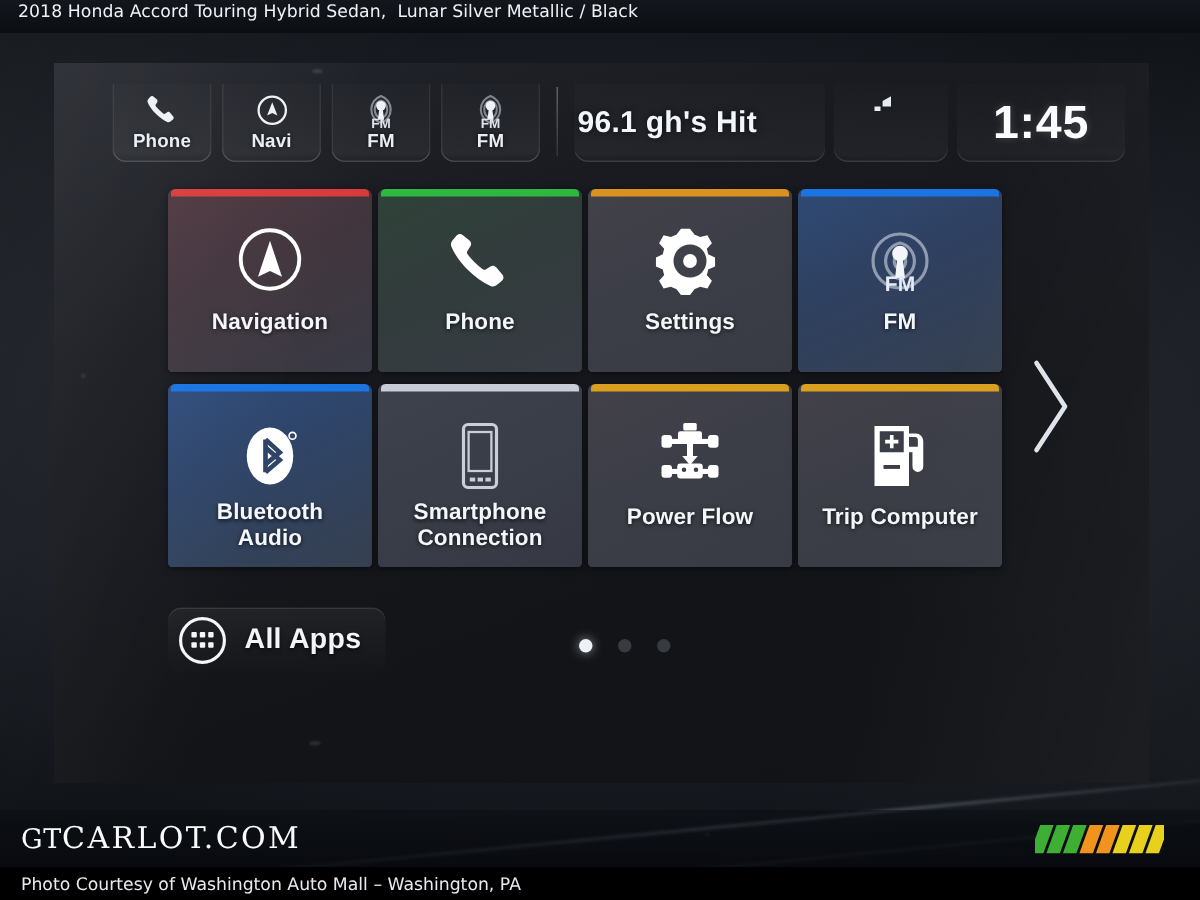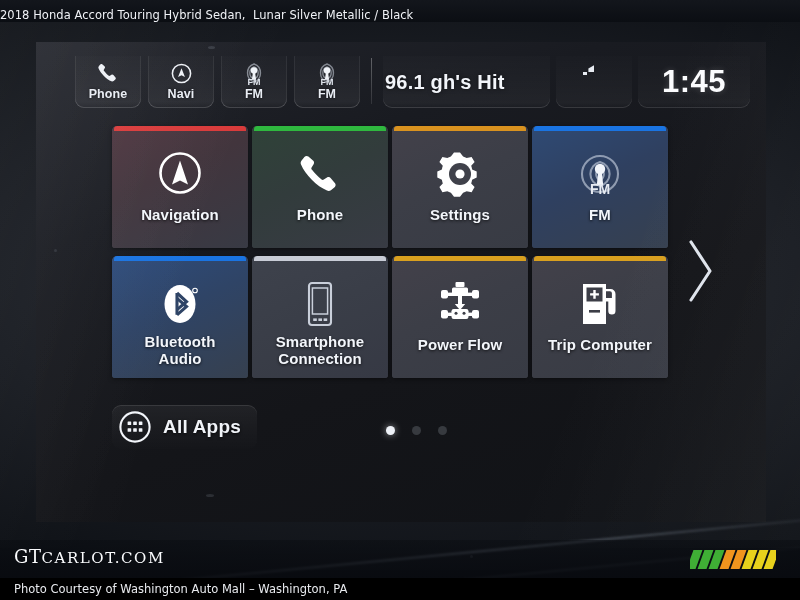--- a/index.html
+++ b/index.html
@@ -264,22 +264,22 @@
   .dot { width: 9px; height: 9px; border-radius: 50%; background: rgba(200,208,222,0.20); }
   .dot.active { background: #eef1f7; box-shadow: 0 0 7px rgba(255,255,255,0.55); }
 
   
   #topbar {
     position: absolute;
     left: 0; top: 0;
     width: 800px; height: 22px;
     background: linear-gradient(180deg, #13161c 0%, #0b0e13 100%);
     display: flex;
-    align-items: flex-end;
-    padding-left: 0;
+    align-items: flex-start;
+    padding-left: 12px;
     box-sizing: border-box;
     z-index: 5;
   }
   #topbar-text {
     font-size: 11.5px;
     color: #f0f2f6;
     font-family: "DejaVu Sans", sans-serif;
     letter-spacing: 0.05px;
     white-space: pre;
   }
@@ -293,21 +293,21 @@
     background: linear-gradient(180deg, rgba(10,13,18,0.55) 0%, rgba(8,10,15,0.85) 100%);
   }
   #gtlogo {
     position: absolute;
     left: 14px; top: 6px;
     color: #fafbfd;
     white-space: nowrap;
     font-family: "DejaVu Serif", serif;
   }
   #gtlogo .big { font-size: 18px; letter-spacing: 0.5px; }
-  #gtlogo .small { font-size: 15px; letter-spacing: 1.6px; }
+  #gtlogo .small { font-size: 20px; letter-spacing: 1.6px; }
   #stripes {
     position: absolute;
     right: 24px; top: 10px;
     width: 86px; height: 19px;
     display: flex; gap: 2px;
     overflow: hidden;
   }
   .stripe {
     width: 9px; height: 19px;
     transform: skewX(-20deg);

